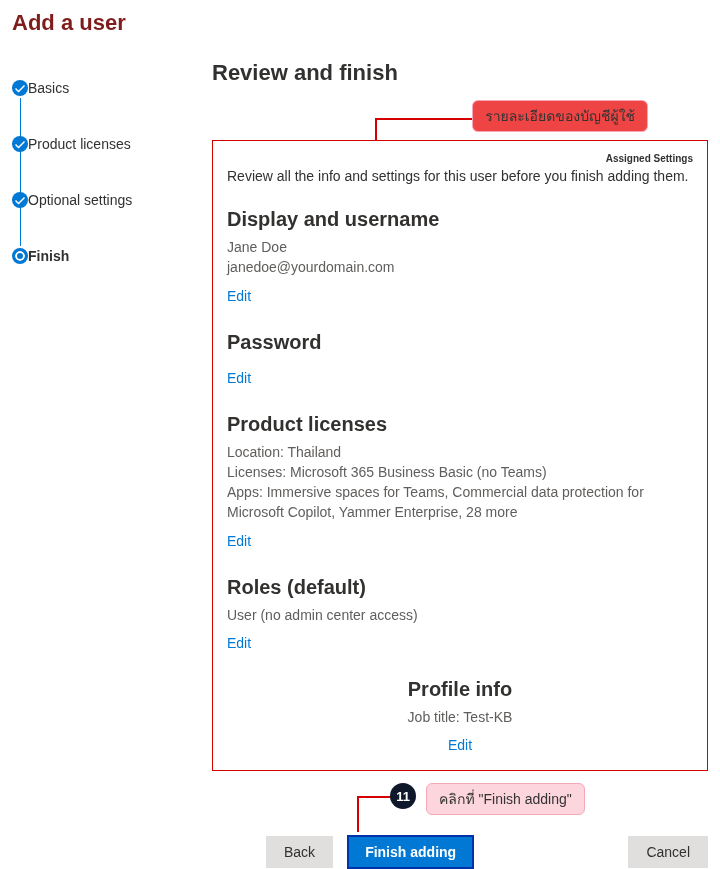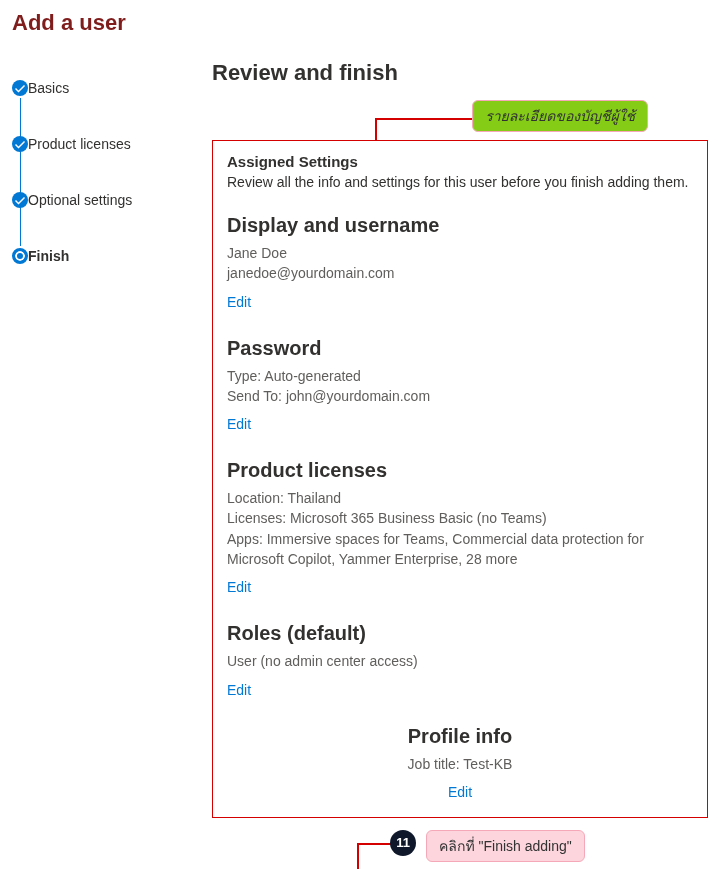--- a/index.html
+++ b/index.html
@@ -17,27 +17,27 @@
     .step-icon.done { background: #0078d4; }
     .step-icon.done svg { width: 16px; height: 16px; display:block; }
     .step-icon.current { background: #0078d4; border: 3px solid #0078d4; box-shadow: inset 0 0 0 2px #fff; }
     .step-label { font-size: 14px; color: #323130; white-space: nowrap; }
     .step.current .step-label { font-weight: 700; }
     .main { flex: 1; }
     .main-title { font-size: 22px; font-weight: 700; margin-bottom: 14px; }
     .annot-top { position: relative; height: 40px; margin-bottom: 0; }
     .annot-top .bubble {
       position: absolute; right: 60px; top: 0;
-      background: #84cc16; border: 1px solid #f5a9b8; border-radius: 6px;
-      padding: 4px 12px; font-size: 14px; color: #333; font-style: italic;
+      background: #ef4444; border: 1px solid #f5a9b8; border-radius: 6px;
+      padding: 4px 12px; font-size: 14px; color: #333;
     }
     .annot-top .vline { position: absolute; left: 163px; top: 18px; bottom: 0; width: 2px; background: #d40000; }
     .annot-top .hline { position: absolute; left: 163px; top: 18px; height: 2px; background: #d40000; right: 230px; }
     .panel { border: 1.5px solid #d40000; padding: 12px 14px; }
-    .panel-title { font-size: 15px; font-weight: 600; margin-bottom: 4px; }
+    .panel-title { font-size: 10px; font-weight: 600; margin-bottom: 4px; text-align: right; }
     .panel-sub { font-size: 14px; color: #323130; margin-bottom: 24px; }
     .sect { margin-bottom: 26px; }
     .sect:last-child { margin-bottom: 4px; text-align: center; }
     .sect-title { font-size: 20px; font-weight: 600; margin-bottom: 6px; }
     .sect-body { font-size: 14px; color: #605e5c; line-height: 1.45; }
     .edit-link { display: inline-block; margin-top: 10px; color: #0078d4; font-size: 14px; cursor: pointer; }
     .annot-bottom { position: relative; height: 50px; margin-top: 12px; }
     .annot-bottom .num-circle {
       position: absolute; left: 178px; top: 0; width: 26px; height: 26px;
       background: #0f172a; color: #fff; border-radius: 50%;
@@ -115,24 +115,20 @@
         <div class="sect-title">Display and username</div>
         <div class="sect-body">
           <div>Jane Doe</div>
           <div>janedoe@yourdomain.com</div>
         </div>
         <a class="edit-link">Edit</a>
       </div>
 
       <div class="sect">
         <div class="sect-title">Password</div>
-        <div class="sect-body">
-          <div>Type: Auto-generated</div>
-          <div>Send To: john@yourdomain.com</div>
-        </div>
         <a class="edit-link">Edit</a>
       </div>
 
       <div class="sect">
         <div class="sect-title">Product licenses</div>
         <div class="sect-body">
           <div>Location: Thailand</div>
           <div>Licenses: Microsoft 365 Business Basic (no Teams)</div>
           <div>Apps: Immersive spaces for Teams, Commercial data protection for Microsoft Copilot, Yammer Enterprise, 28 more</div>
         </div>

